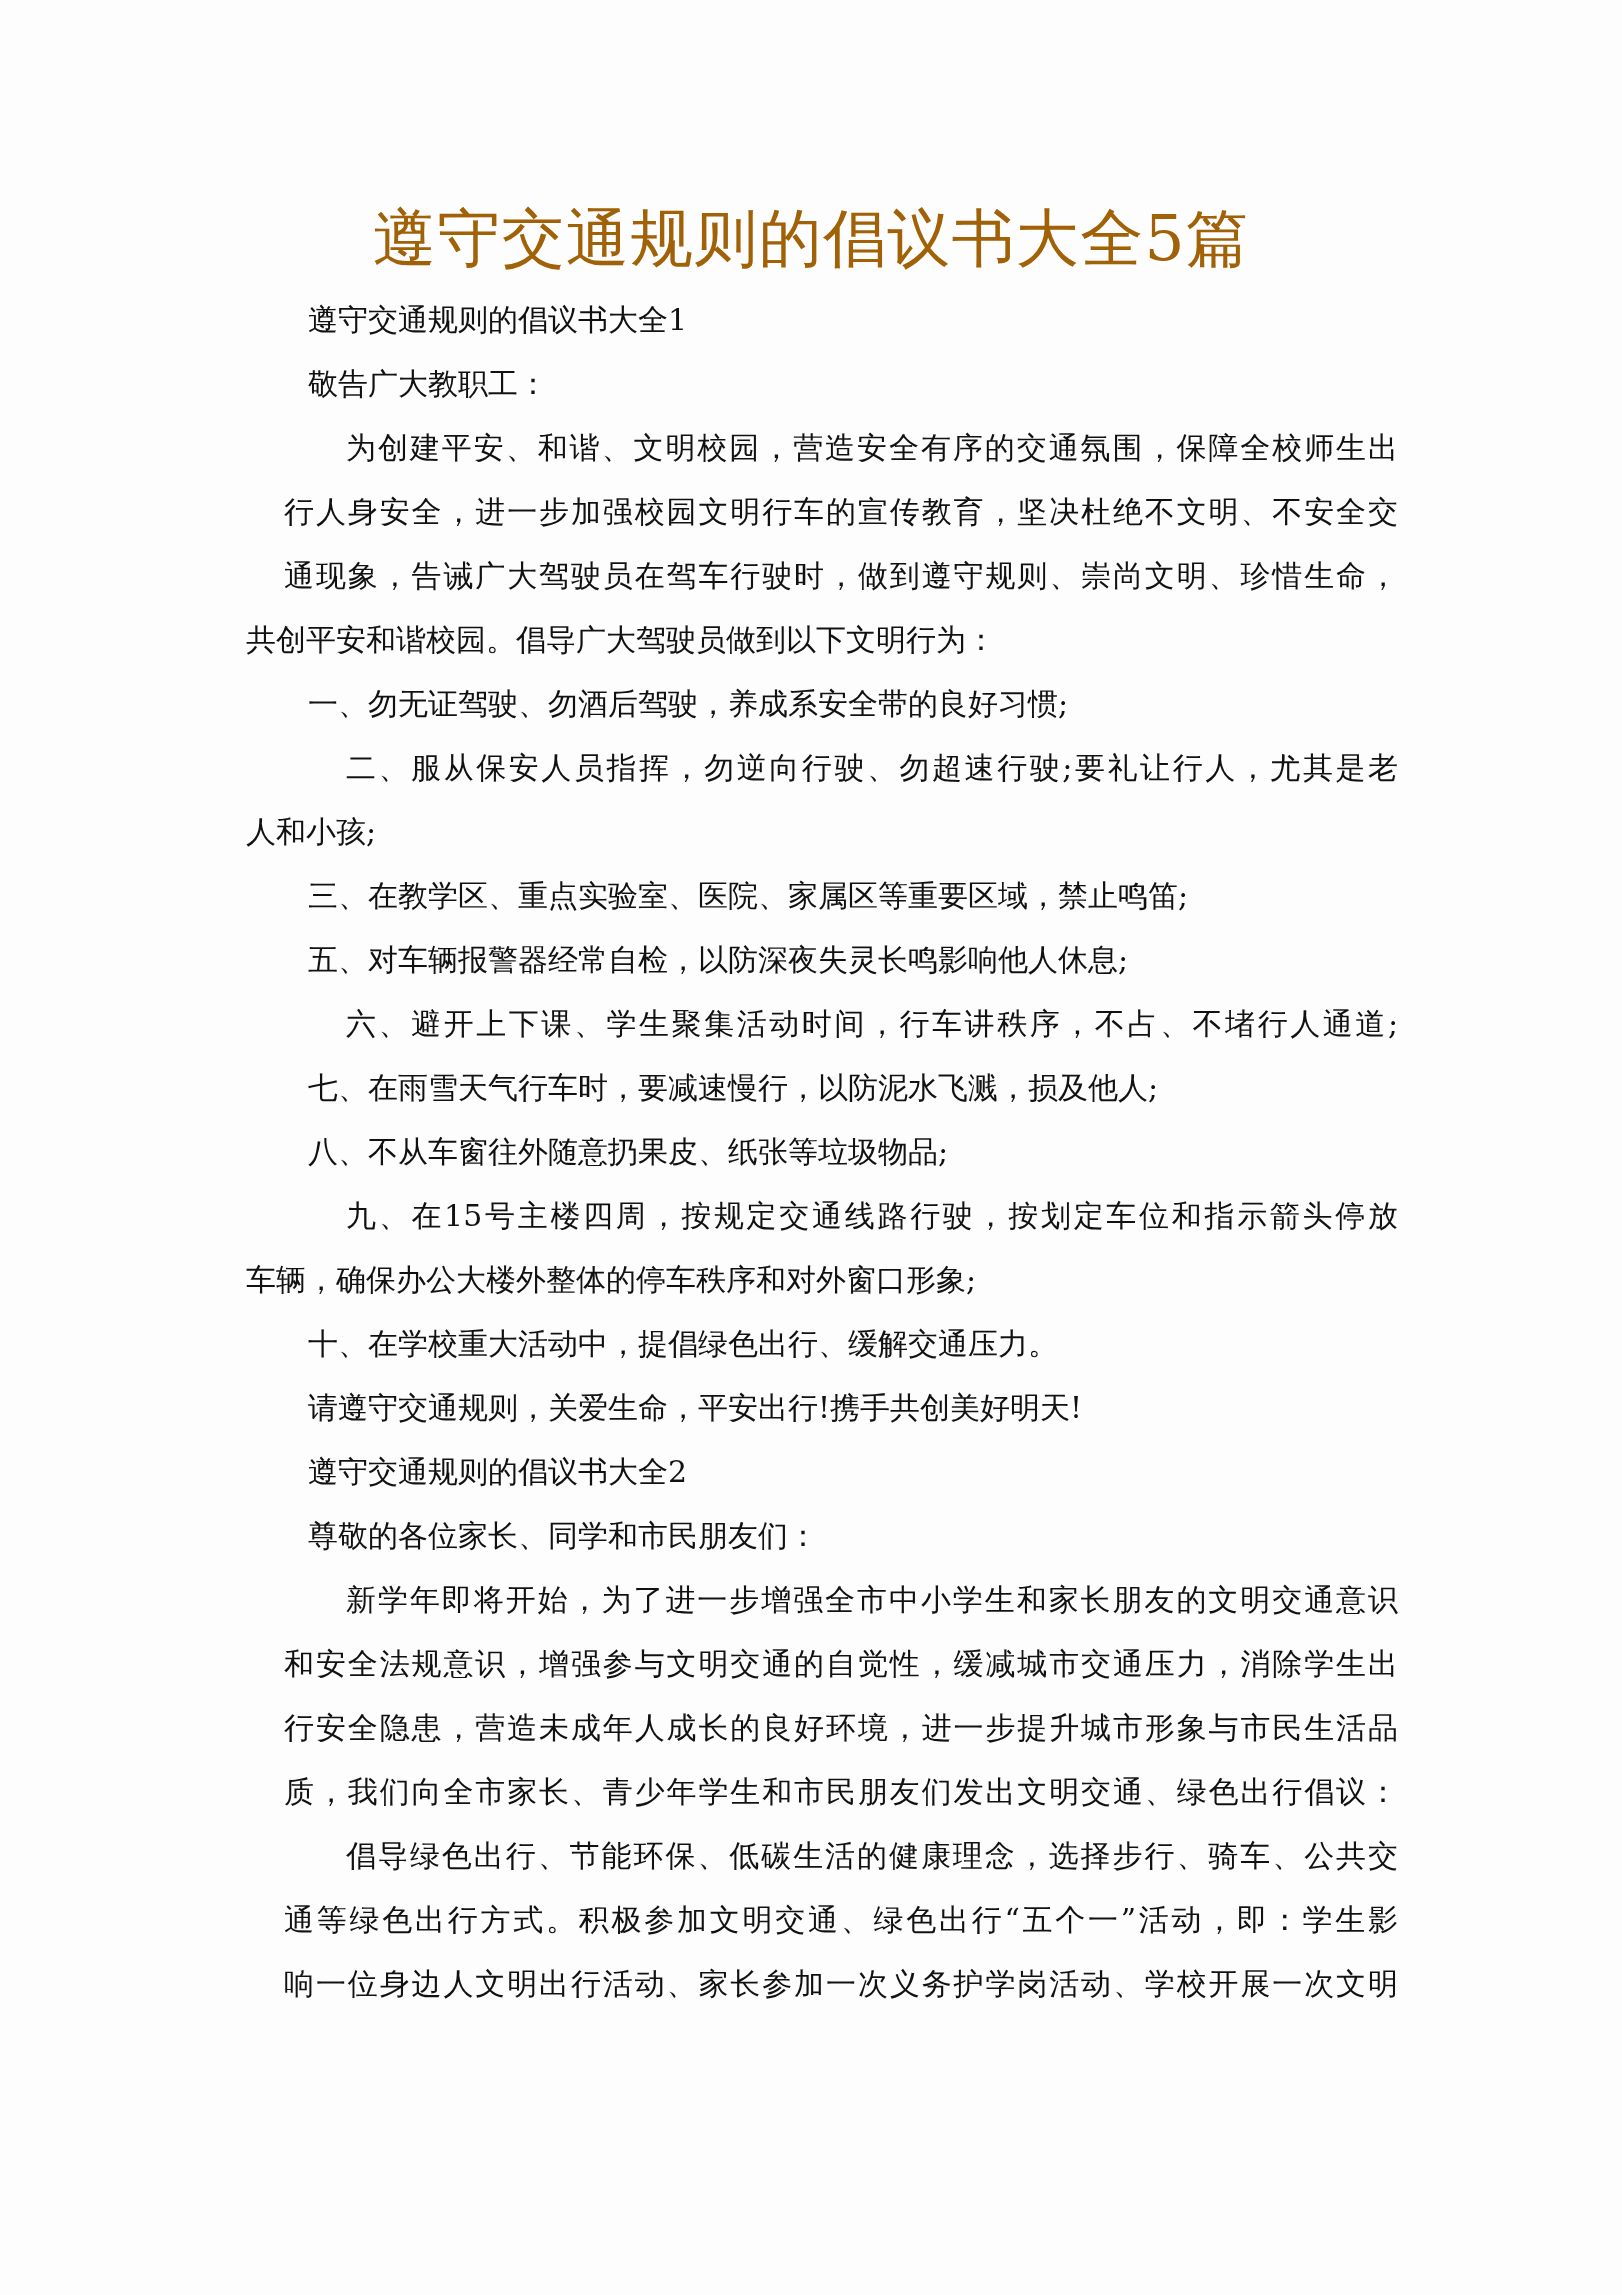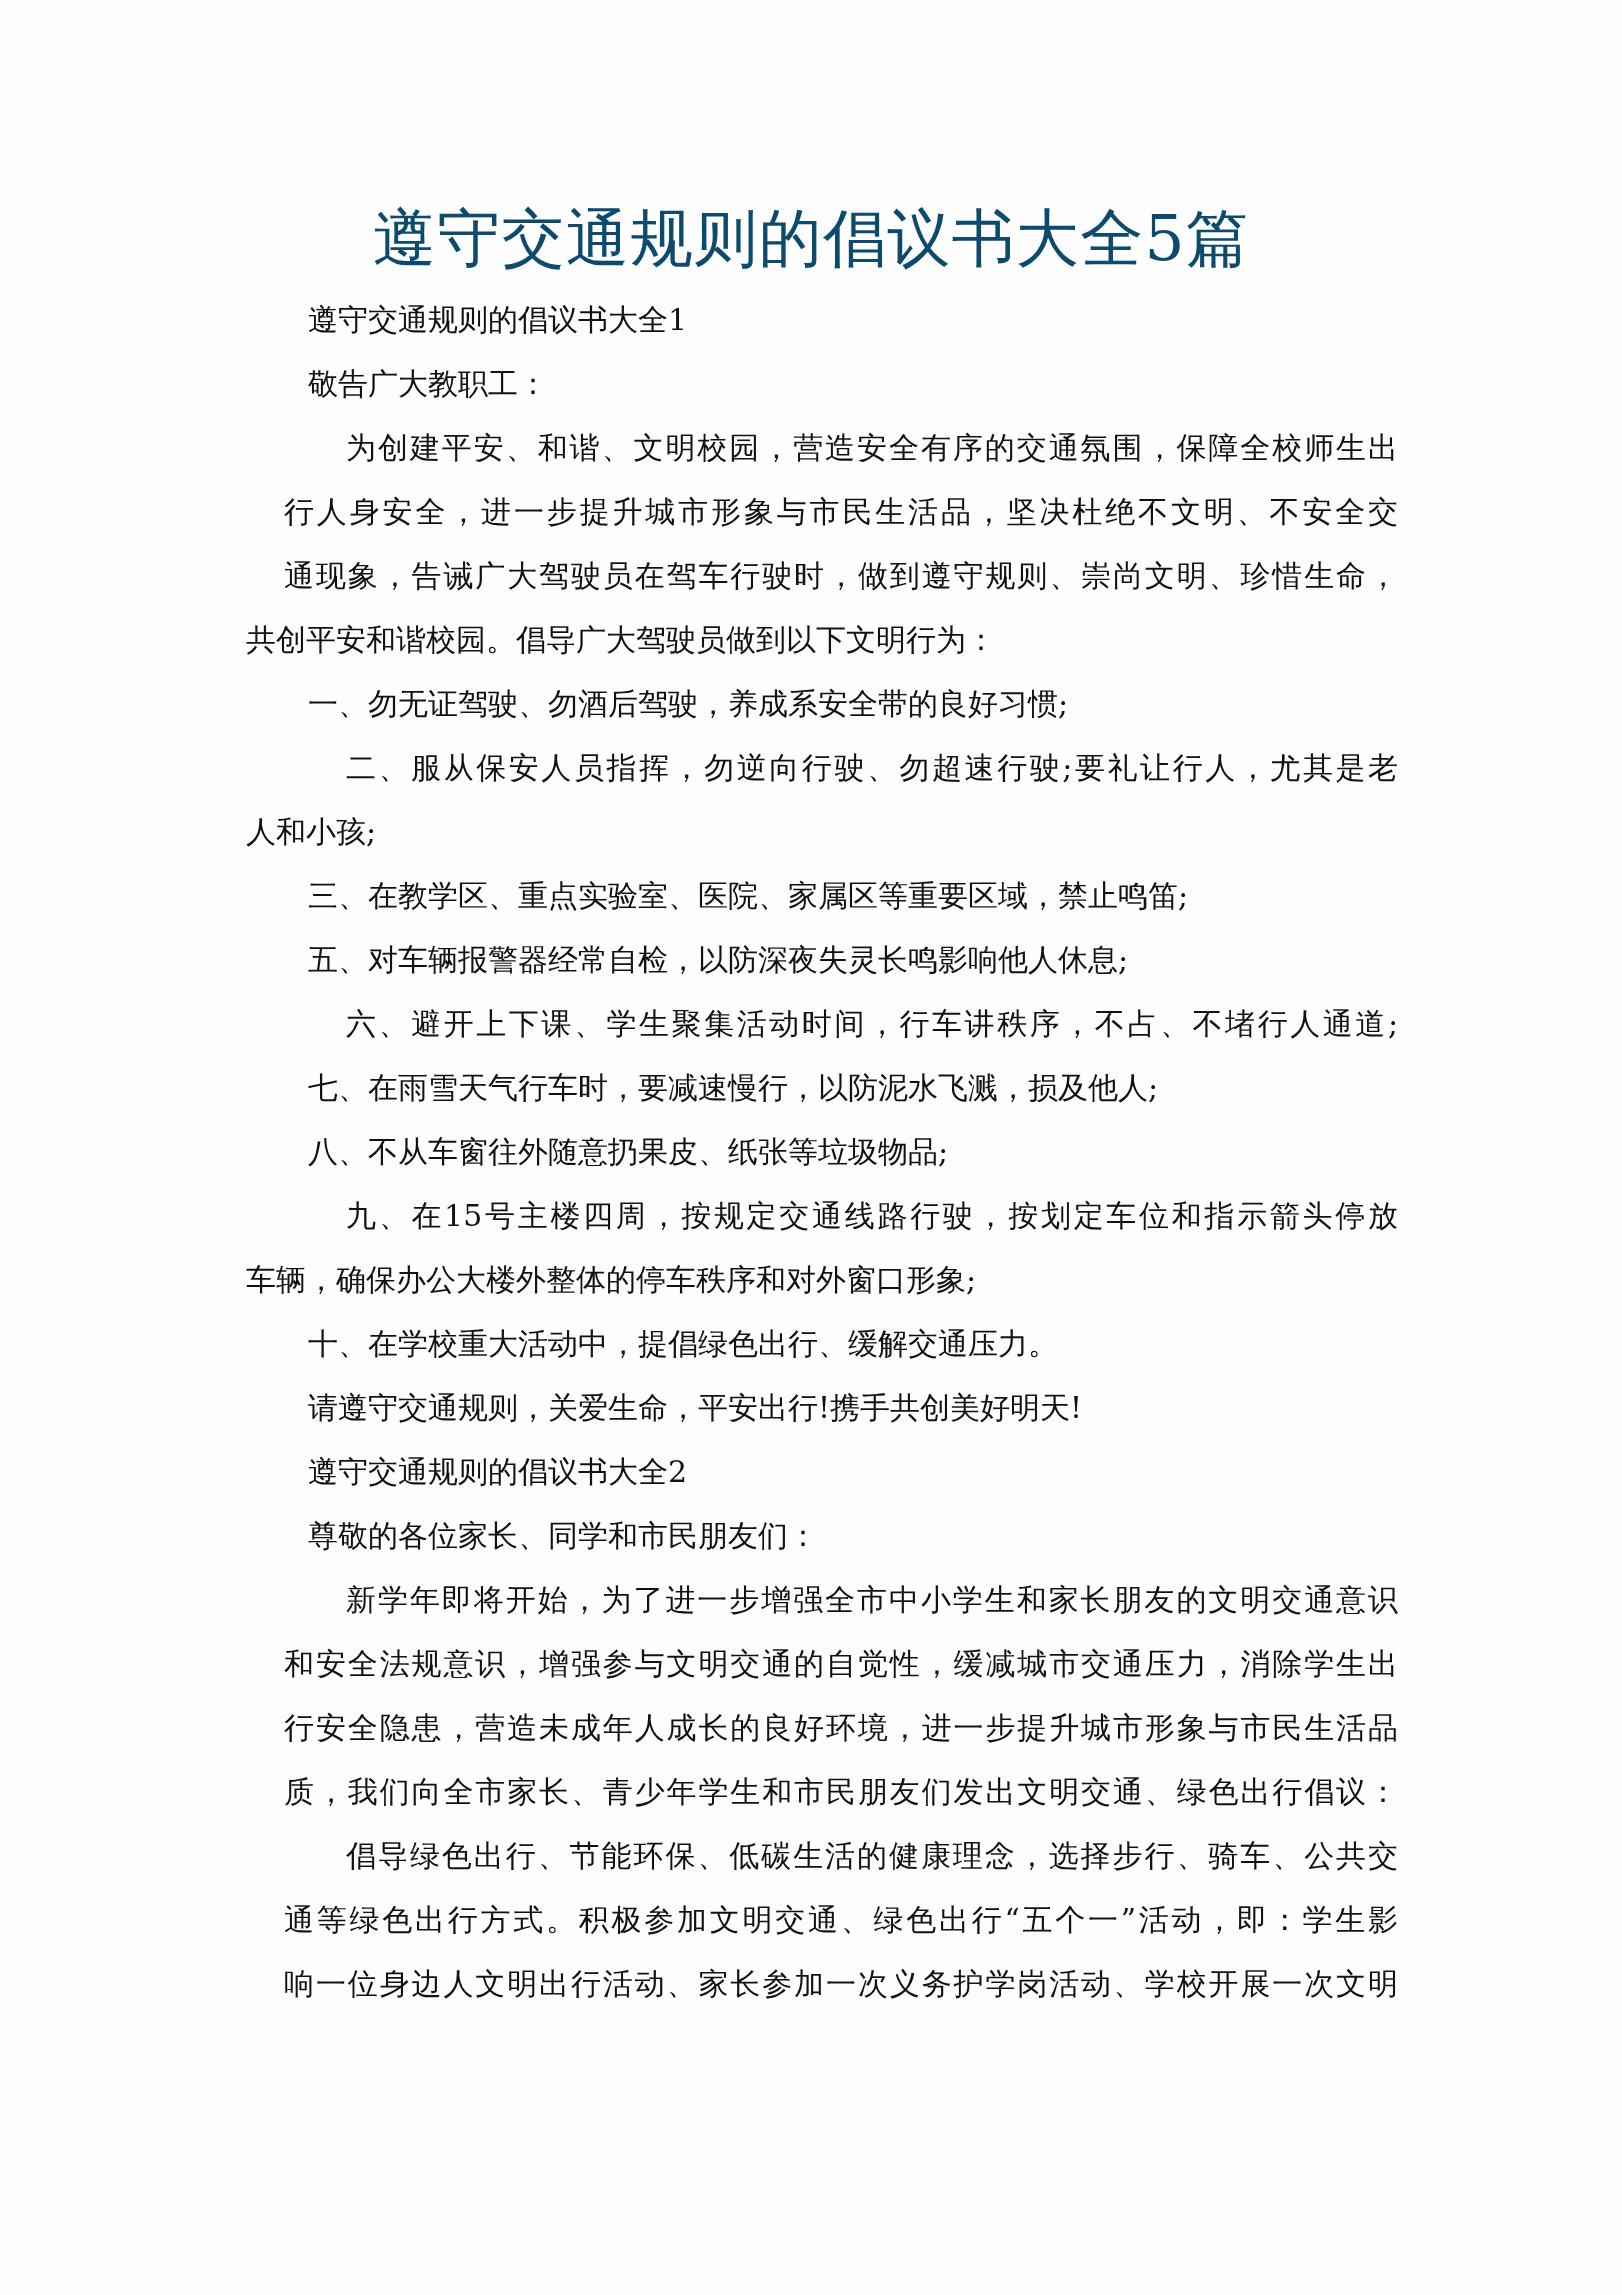--- a/index.html
+++ b/index.html
@@ -6,40 +6,40 @@
   body { width: 1623px; height: 2295px; position: relative; overflow: hidden; }
   .page {
     position: absolute; left: 0; top: 0; width: 1623px; height: 2295px;
     background: #fdfdfd;
     font-family: "DejaVu Serif", "Liberation Serif", serif;
     color: #111111;
   }
   .title {
     position: absolute; left: 0; width: 1623px; top: 196px;
     text-align: center; font-size: 63px; line-height: 85px;
-    letter-spacing: 1.3px; color: #0c4a6e;
+    letter-spacing: 1.3px; color: #a16207;
   }
   .body {
     position: absolute; left: 246px; top: 288px; width: 1152px;
     font-size: 30px; line-height: 64px;
   }
   .line { white-space: nowrap; height: 64px; display: block; }
   .indent { padding-left: 62px; }
   .justify { text-align: justify; text-align-last: justify; white-space: normal; margin-left: 38px; }
 </style>
 </head>
 <body>
 
 <div class="page">
   <div class="title">遵守交通规则的倡议书大全5篇</div>
   <div class="body" id="doc-body">
       <div class="line indent">遵守交通规则的倡议书大全1</div>
       <div class="line indent">敬告广大教职工：</div>
       <div class="line indent justify">为创建平安、和谐、文明校园，营造安全有序的交通氛围，保障全校师生出</div>
-      <div class="line justify">行人身安全，进一步提升城市形象与市民生活品，坚决杜绝不文明、不安全交</div>
+      <div class="line justify">行人身安全，进一步加强校园文明行车的宣传教育，坚决杜绝不文明、不安全交</div>
       <div class="line justify">通现象，告诫广大驾驶员在驾车行驶时，做到遵守规则、崇尚文明、珍惜生命，</div>
       <div class="line">共创平安和谐校园。倡导广大驾驶员做到以下文明行为：</div>
       <div class="line indent">一、勿无证驾驶、勿酒后驾驶，养成系安全带的良好习惯;</div>
       <div class="line indent justify">二、服从保安人员指挥，勿逆向行驶、勿超速行驶;要礼让行人，尤其是老</div>
       <div class="line">人和小孩;</div>
       <div class="line indent">三、在教学区、重点实验室、医院、家属区等重要区域，禁止鸣笛;</div>
       <div class="line indent">五、对车辆报警器经常自检，以防深夜失灵长鸣影响他人休息;</div>
       <div class="line indent justify">六、避开上下课、学生聚集活动时间，行车讲秩序，不占、不堵行人通道;</div>
       <div class="line indent">七、在雨雪天气行车时，要减速慢行，以防泥水飞溅，损及他人;</div>
       <div class="line indent">八、不从车窗往外随意扔果皮、纸张等垃圾物品;</div>

